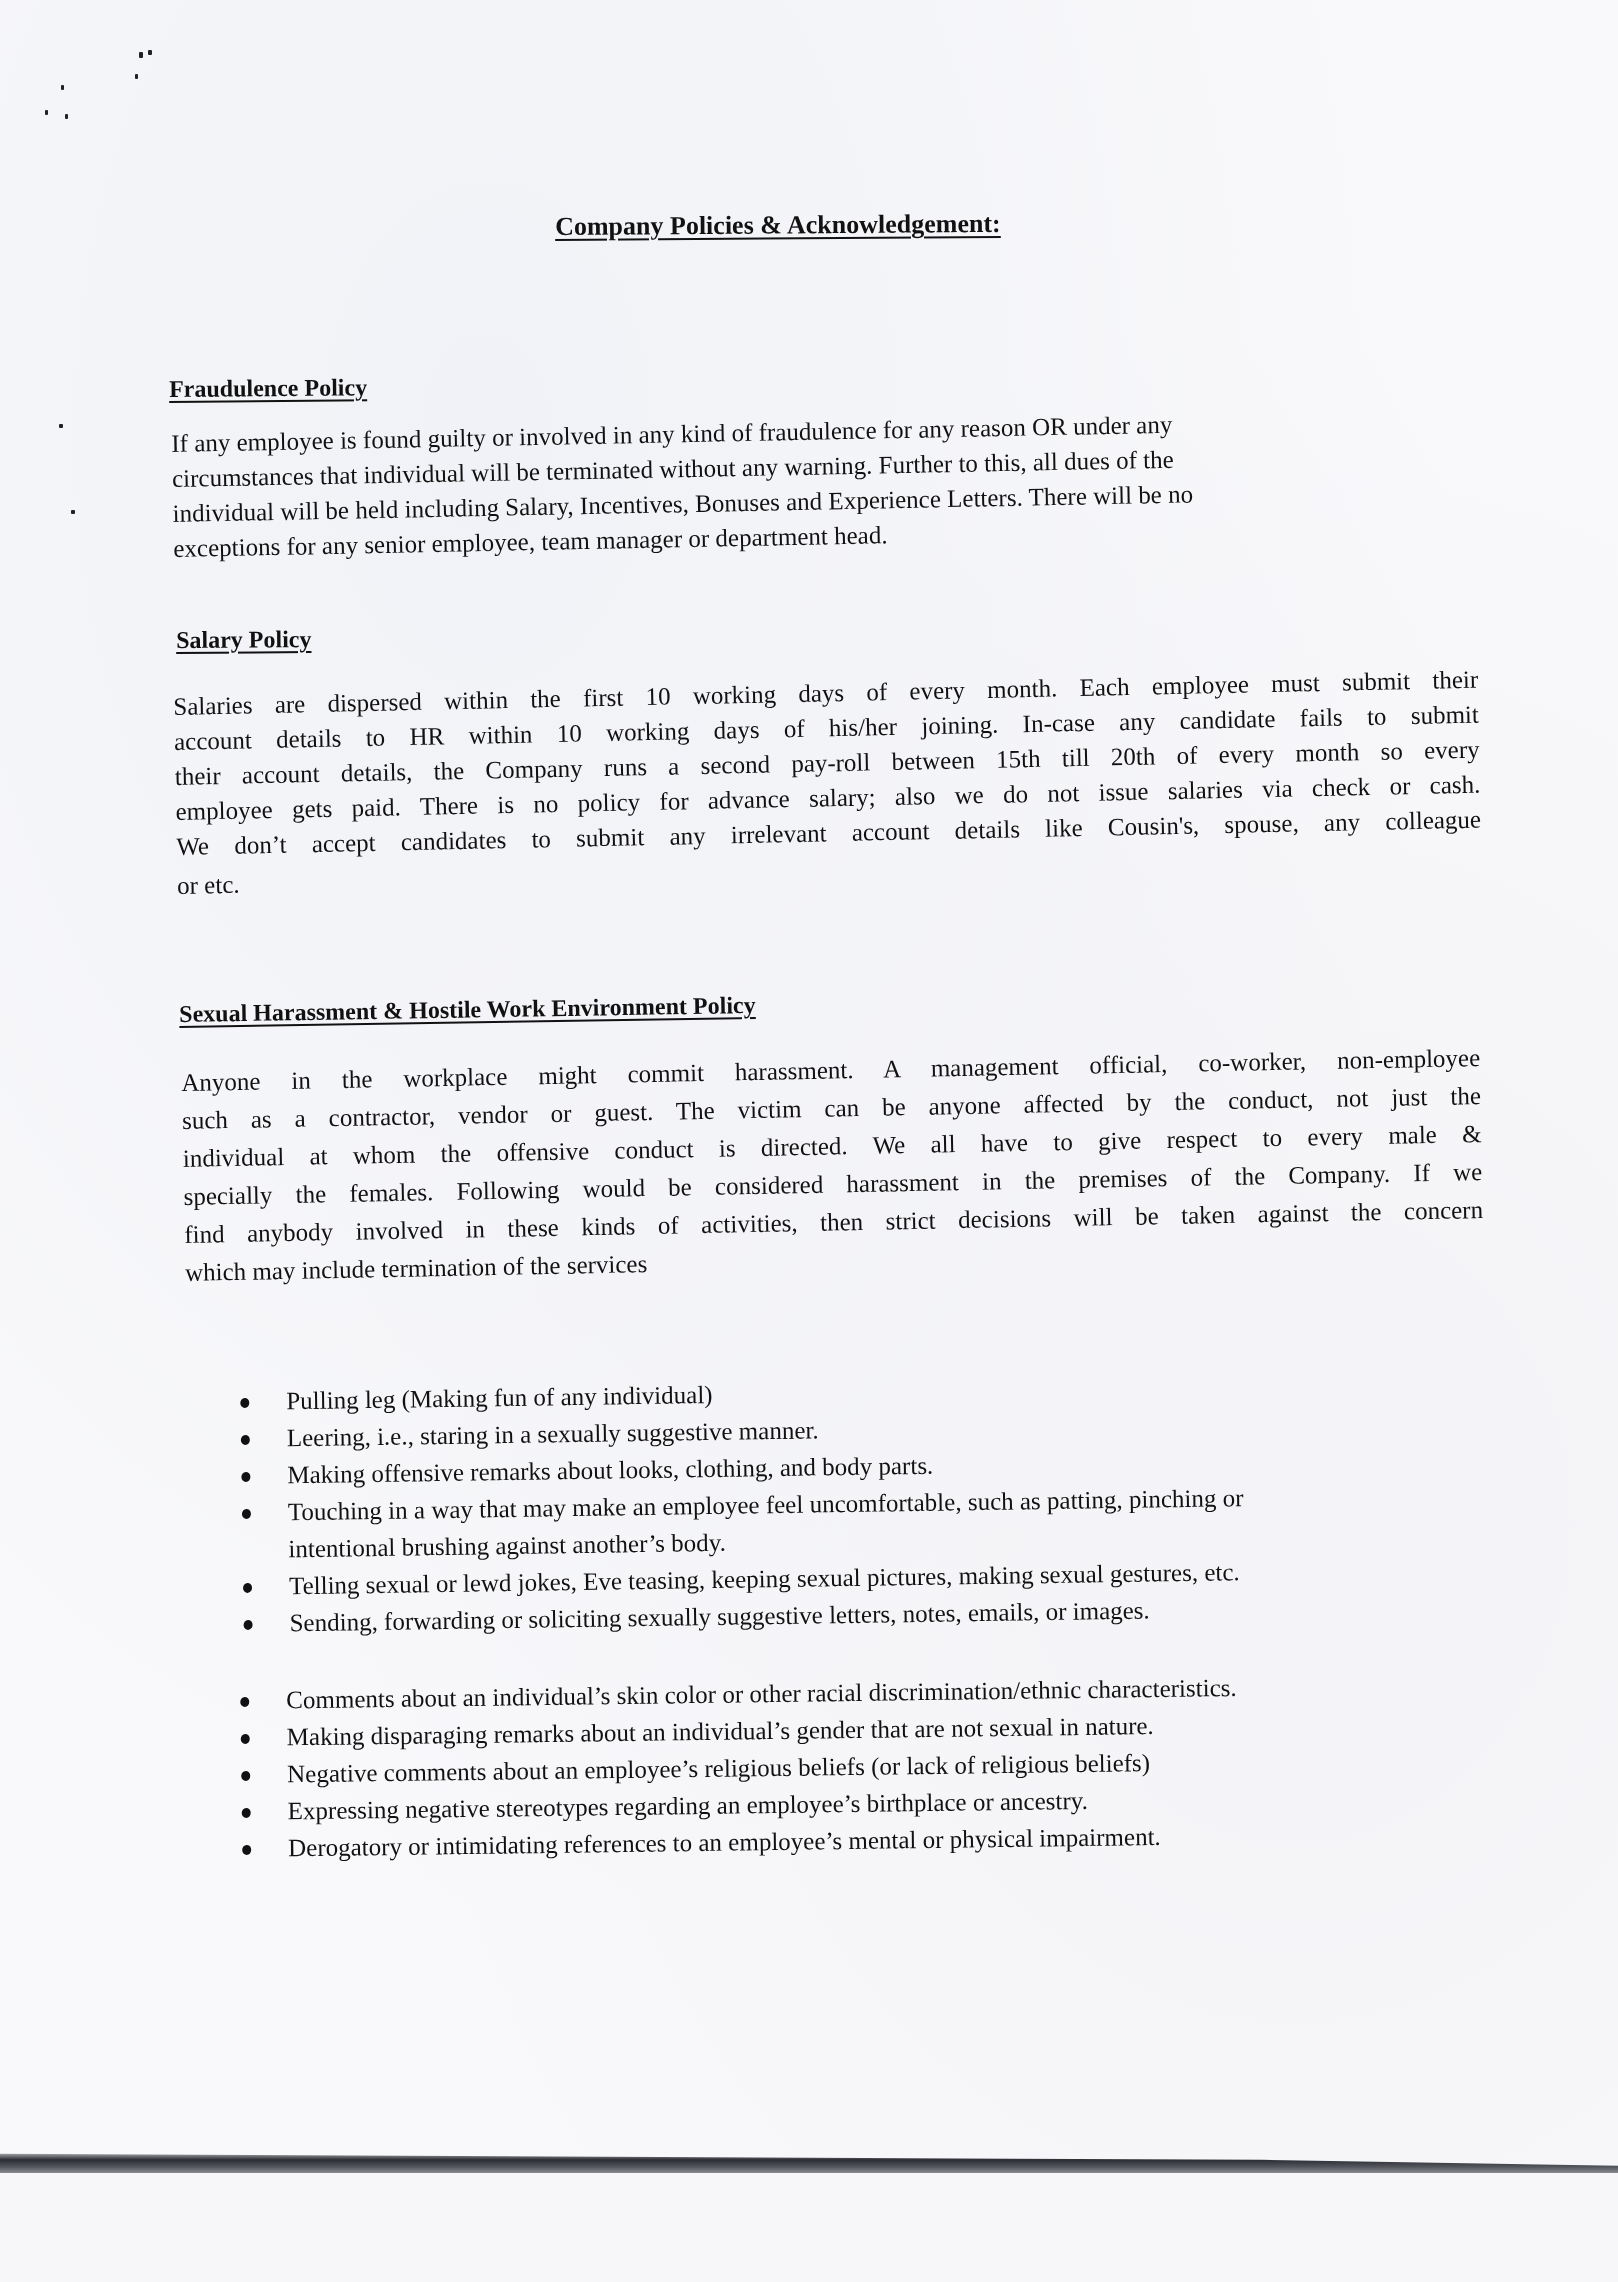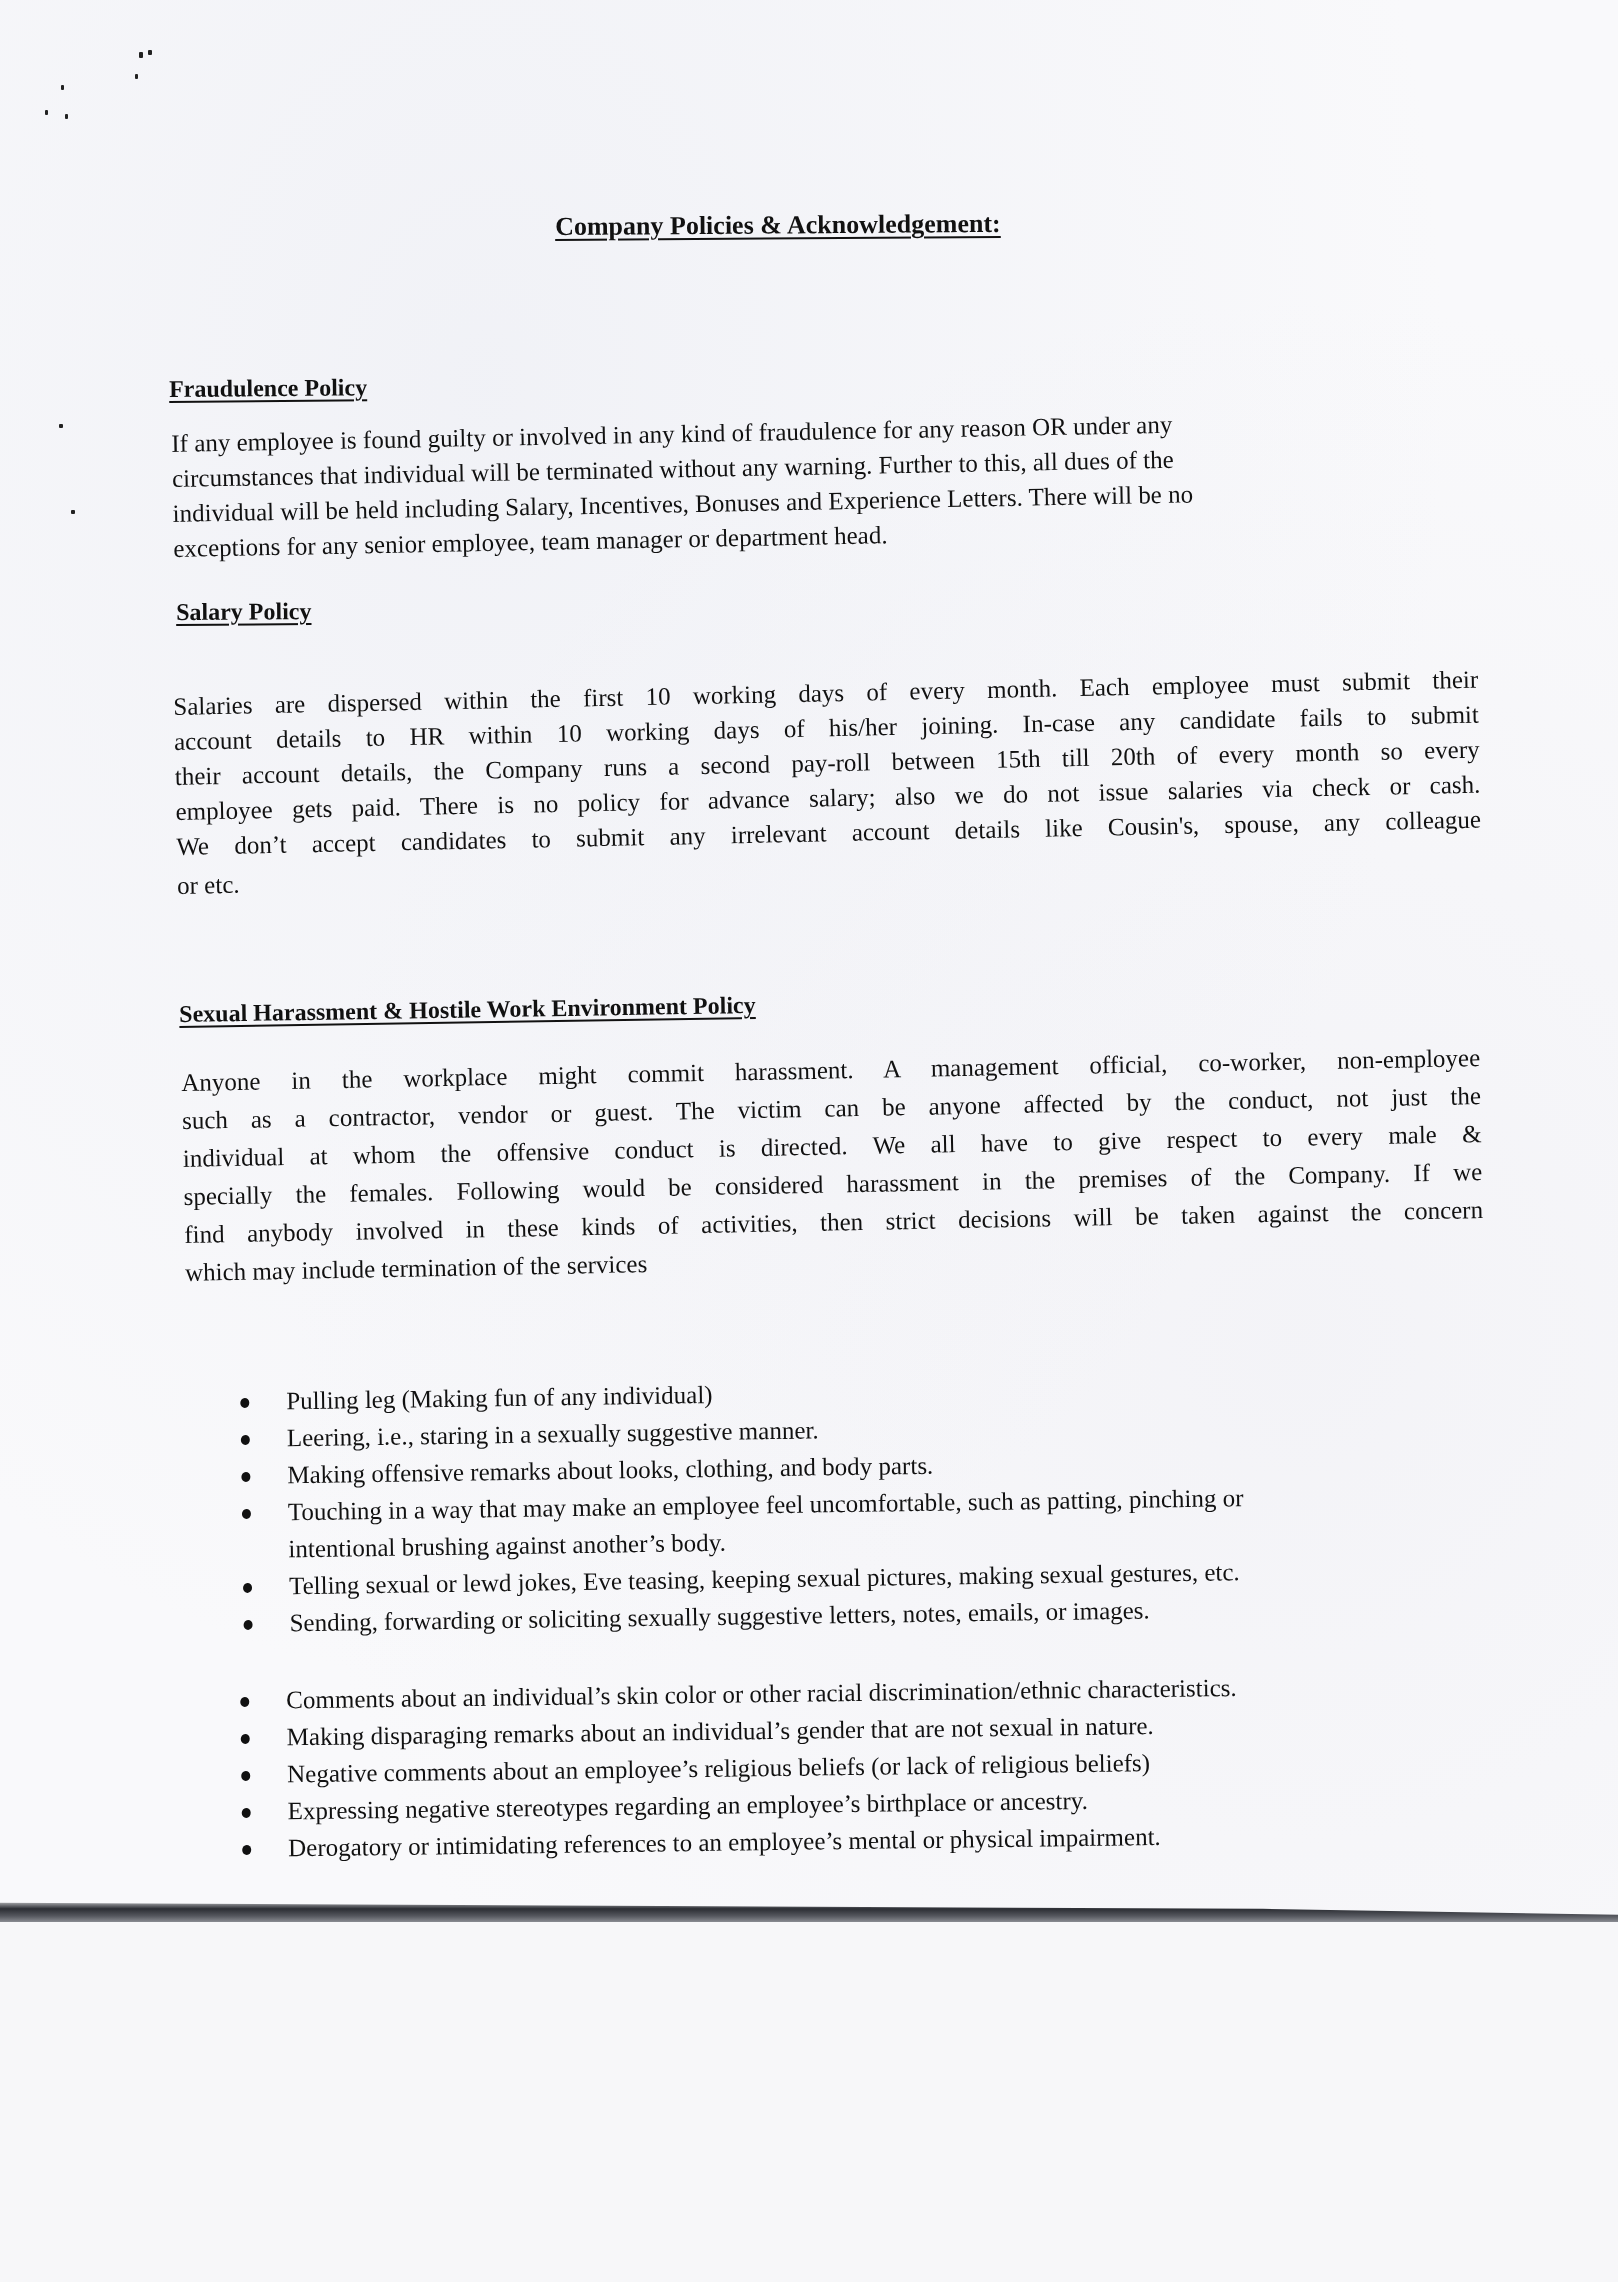--- a/index.html
+++ b/index.html
@@ -11,21 +11,21 @@
       height: 2283px;
       position: relative;
       overflow: hidden;
       background: #f7f7f9;
       font-family: "Liberation Serif", "DejaVu Serif", serif;
       color: #111;
     }
     .page {
       position: absolute;
       left: 0; top: 0;
-      width: 1619px; height: 1922px;
+      width: 1619px; height: 2173px;
       background:
         radial-gradient(ellipse at 30% 20%, rgba(225,228,238,0.35), transparent 60%),
         radial-gradient(ellipse at 80% 70%, rgba(230,230,238,0.3), transparent 55%),
         #f9f9fb;
     }
     .scan-edge {
       position: absolute;
       left: 0; bottom: 0;
       width: 1619px; height: 24px;
       background: linear-gradient(180deg, rgba(40,42,48,0) 0%, #2b2d33 45%, #55575e 75%, #8a8c92 100%);
@@ -122,21 +122,21 @@
   <div class="title">Company Policies &amp; Acknowledgement:</div>
 
   <div class="section-heading" style="left:169px;top:376px;transform:rotate(-0.5deg);">Fraudulence Policy</div>
   <div class="para" style="left:171px;top:426px;width:1242px;transform:rotate(-1.1deg);">
     <span class="line">If any employee is found guilty or involved in any kind of fraudulence for any reason OR under any</span>
     <span class="line">circumstances that individual will be terminated without any warning. Further to this, all dues of the</span>
     <span class="line">individual will be held including Salary, Incentives, Bonuses and Experience Letters. There will be no</span>
     <span class="line">exceptions for any senior employee, team manager or department head.</span>
   </div>
 
-  <div class="section-heading" style="left:176px;top:599px;transform:rotate(-0.4deg);text-decoration:underline;">Salary Policy</div>
+  <div class="section-heading" style="left:176px;top:627px;transform:rotate(-0.4deg);text-decoration:underline;">Salary Policy</div>
   <div class="para justified" style="left:173px;top:689px;width:1305px;transform:rotate(-1.2deg);">
     <span class="line">Salaries are dispersed within the first 10 working days of every month. Each employee must submit their</span>
     <span class="line">account details to HR within 10 working days of his/her joining. In-case any candidate fails to submit</span>
     <span class="line">their account details, the Company runs a second pay-roll between 15th till 20th of every month so every</span>
     <span class="line">employee gets paid. There is no policy for advance salary; also we do not issue salaries via check or cash.</span>
     <span class="line">We don’t accept candidates to submit any irrelevant account details like Cousin's, spouse, any colleague</span>
     <span class="line last" style="margin-top:4px;">or etc.</span>
   </div>
 
   <div class="section-heading" style="left:179px;top:1001px;transform:rotate(-0.9deg);">Sexual Harassment &amp; Hostile Work Environment Policy</div>

